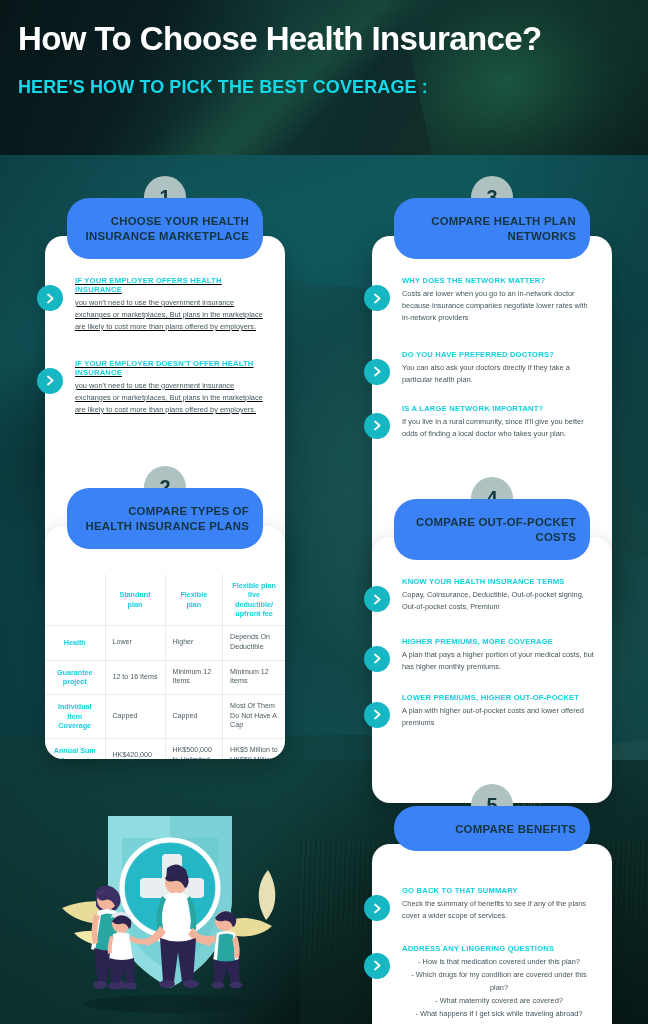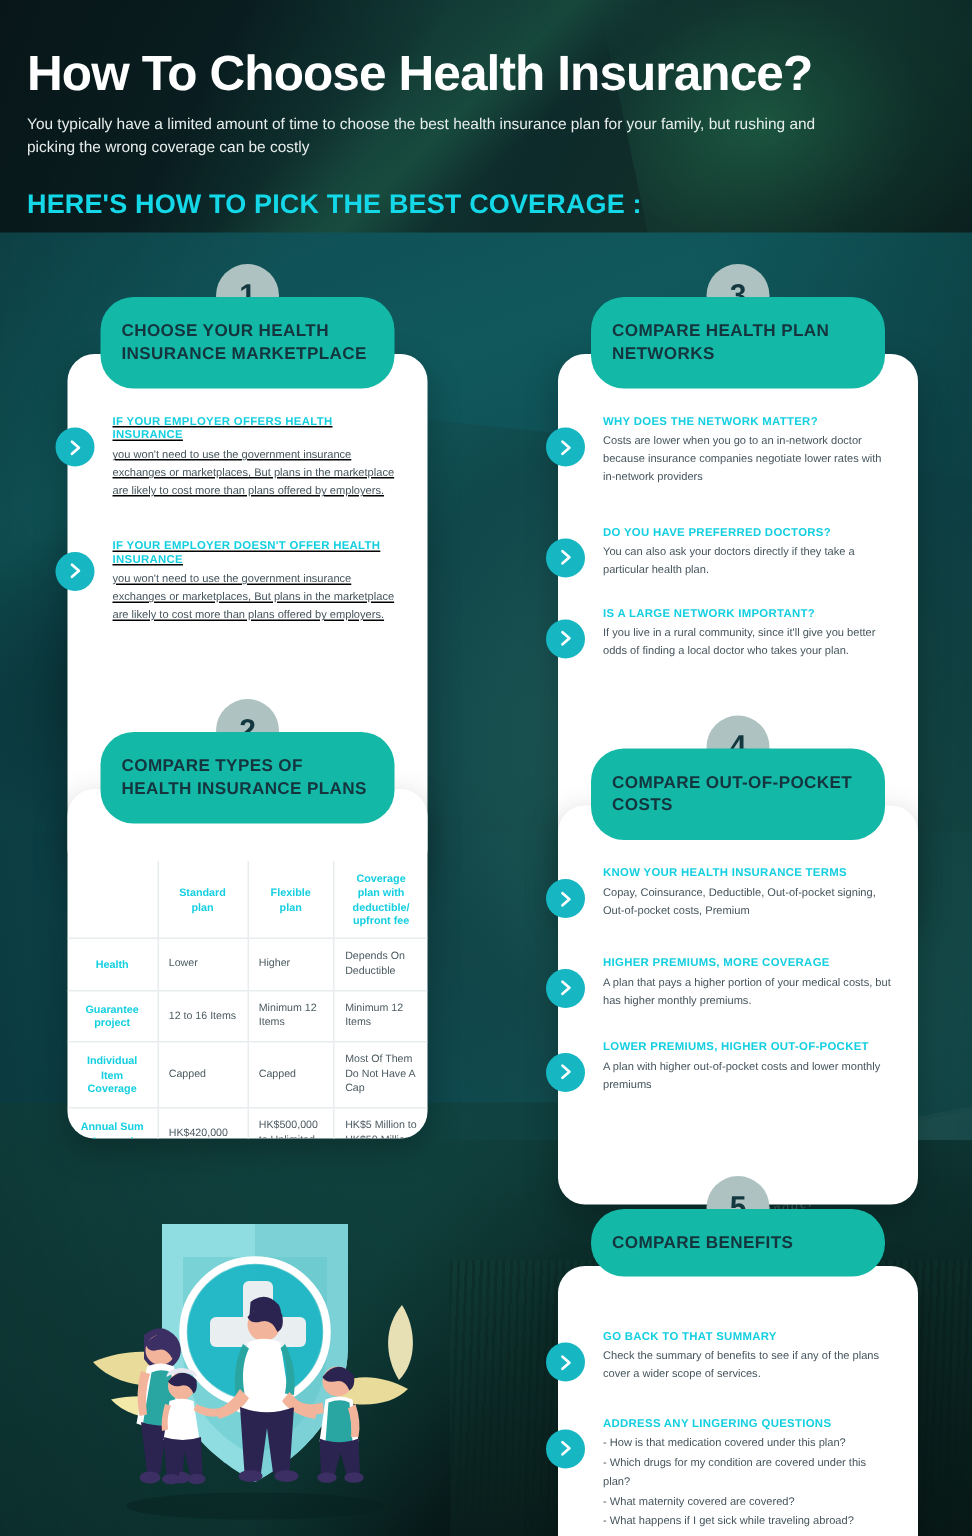--- a/index.html
+++ b/index.html
@@ -77,21 +77,21 @@
     color:rgba(225,230,220,.30);
     font-family:"Liberation Serif", serif;
     font-style:italic;
     font-size:10px;
     letter-spacing:1px;
     transform:rotate(-11deg);
     white-space:nowrap;
   }
 
   
-  #header{ position:absolute; left:0; top:0; width:648px; z-index:5; padding:32px 18px 0 18px; }
+  #header{ position:absolute; left:0; top:0; width:648px; z-index:5; padding:22px 18px 0 18px; }
   #header h1{
     font-size:33px; font-weight:bold; color:#ffffff; letter-spacing:-.6px; line-height:1.05;
   }
   #header .sub{
     margin-top:10px; font-size:10.3px; line-height:1.45; color:#e8eeec; max-width:560px;
   }
   #header .pick{
     margin-top:20px; font-size:18px; font-weight:bold; color:#14d8e8; letter-spacing:.1px;
   }
 
@@ -99,23 +99,23 @@
   .step{ position:absolute; z-index:6; }
   .badge{
     position:absolute; left:50%; transform:translateX(-50%); top:0;
     width:42px; height:42px; border-radius:50%;
     background:#aec3c1; color:#143840;
     display:flex; align-items:center; justify-content:center;
     font-size:20px; font-weight:bold;
   }
   .cap{
     position:absolute; top:22px; left:22px; right:22px;
-    background:#14b8a6; border-radius:22px;
+    background:#3b82f6; border-radius:22px;
     padding:16px 14px 14px 14px;
-    text-align:left;
+    text-align:right;
     color:#14343e; font-weight:bold; font-size:11.4px; line-height:1.35;
     letter-spacing:.25px;
   }
   .panel{
     position:absolute; left:0; right:0; top:60px;
     background:#ffffff; border-radius:18px;
     box-shadow:0 8px 22px rgba(0,0,0,.25);
   }
   .panel .inner{ padding:40px 16px 18px 30px; }
   .item{ position:relative; margin-bottom:18px; }
@@ -128,21 +128,21 @@
   }
   .chev svg{ display:block; }
   .item h3{
     font-size:7.6px; font-weight:bold; color:#14cfe0;
     letter-spacing:.2px; margin-bottom:3px; text-transform:uppercase;
   }
   .item p{
     font-size:7.4px; line-height:1.62; color:#44545c;
   }
   .item ul{ list-style:none; }
-  .item ul li{ font-size:7.4px; line-height:1.75; color:#44545c; }
+  .item ul li{ font-size:7.4px; line-height:1.75; color:#44545c;text-align:center; }
 
   
   .tbl{ width:100%; border-collapse:collapse; }
   .tbl td, .tbl th{
     border:1px solid #e7ecef; padding:7px 7px;
     font-size:7.1px; color:#4b5a60; vertical-align:middle; line-height:1.35;
     text-align:left;
   }
   .tbl th{ color:#14cfe0; font-weight:bold; font-size:7.2px; text-align:center; line-height:1.3; }
   .tbl tr > *:first-child{ border-left:none; }
@@ -173,21 +173,20 @@
   <div class="layer bg-bottomdiag"></div>
   <div class="layer bg-grass"></div>
   <div class="layer bg-script" style="left:480px; top:786px;">Approved</div>
   <div class="layer bg-script" style="left:500px; top:800px;">Manager</div>
   <div class="layer bg-script" style="left:525px; top:818px;">Manager</div>
   <div class="layer bg-vign"></div>
 </div>
 
 <div id="header">
   <h1>How To Choose Health Insurance?</h1>
-  <div class="sub">You typically have a limited amount of time to choose the best health insurance plan for your family, but rushing and picking the wrong coverage can be costly</div>
   <div class="pick">HERE'S HOW TO PICK THE BEST COVERAGE :</div>
 </div>
 
 <div class="step" id="step1" style="left:45px; top:176px; width:240px;">
   <div class="badge">1</div>
   <div class="panel" style="height:348px;text-decoration:underline;">
     <div class="inner">
       <div class="item">
         <span class="chev">
           <svg width="9" height="11" viewBox="0 0 9 11">
@@ -250,21 +249,21 @@
 <div class="step" id="step2" style="left:45px; top:466px; width:240px;">
   <div class="badge">2</div>
   <div class="panel" style="height:233px; overflow:hidden;">
     <div style="padding:48px 0 0 0;">
       <table class="tbl">
         <tbody>
             <tr>
           <th class="hblank" style="width:25%;"></th>
           <th style="width:25%;">Standard plan</th>
           <th style="width:24%;">Flexible plan</th>
-          <th style="width:26%;">Coverage plan with deductible/ upfront fee</th>
+          <th style="width:26%;">Flexible plan live deductible/ upfront fee</th>
         </tr>
         <tr>
           <td class="rowlab">Health</td>
           <td>Lower</td>
           <td>Higher</td>
           <td>Depends On Deductible</td>
         </tr>
         <tr>
           <td class="rowlab">Guarantee project</td>
           <td>12 to 16 Items</td>
@@ -313,21 +312,21 @@
         <h3>HIGHER PREMIUMS, MORE COVERAGE</h3>
         <p>A plan that pays a higher portion of your medical costs, but has higher monthly premiums.</p>
       </div>
       <div class="item" style="margin-top:20px;">
         <span class="chev">
           <svg width="9" height="11" viewBox="0 0 9 11">
               <polyline points="2,1.5 6.6,5.5 2,9.5" fill="none" stroke="#fff" stroke-width="1.8" stroke-linecap="round" stroke-linejoin="round"></polyline>
             </svg>
         </span>
         <h3>LOWER PREMIUMS, HIGHER OUT-OF-POCKET</h3>
-        <p>A plan with higher out-of-pocket costs and lower monthly premiums</p>
+        <p>A plan with higher out-of-pocket costs and lower offered premiums</p>
       </div>
     </div>
   </div>
   <div class="cap">COMPARE OUT-OF-POCKET COSTS</div>
 </div>
 
 <div class="step" id="step5" style="left:372px; top:784px; width:240px;">
   <div class="badge">5</div>
   <div class="panel" style="height:214px;">
     <div class="inner" style="padding-top:42px;">

